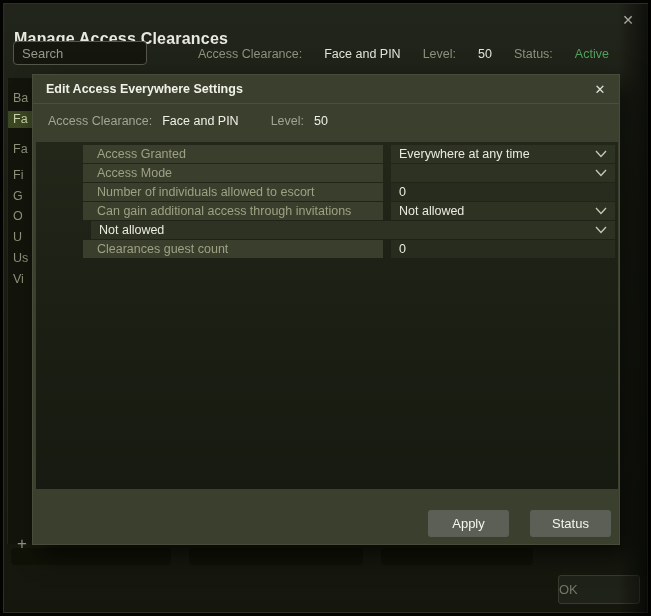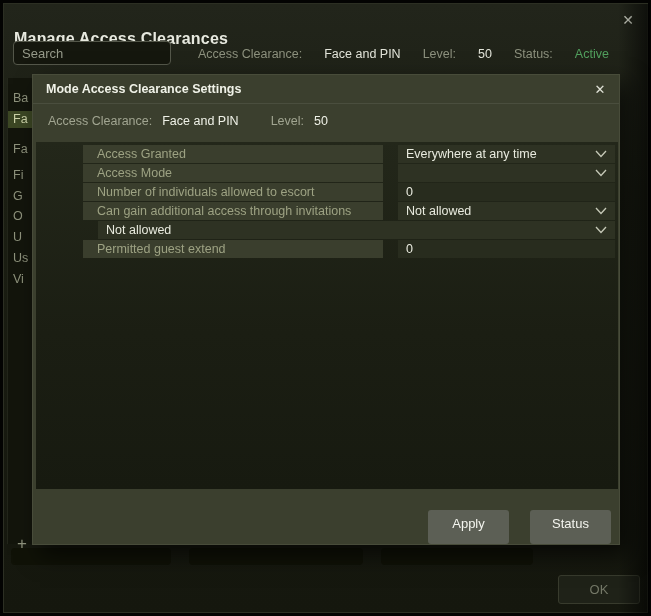--- a/index.html
+++ b/index.html
@@ -7,21 +7,21 @@
               font-family:"Liberation Sans", sans-serif; }
   .abs { position:absolute; }
 
   
   #window { position:absolute; left:3px; top:3px; width:645px; height:610px;
             background:linear-gradient(180deg,#22251b 0%, #1b1e13 30%, #15170e 100%);
             border:1px solid #2c2f23; }
   .win-title { left:10px; top:10px; font-size:16px; font-weight:bold; color:#e7e9df; letter-spacing:.2px;margin-top:16px; }
   .win-close { left:613px; top:6px; width:22px; height:20px; color:#cdd0c3; font-size:14px;
                text-align:center; line-height:20px; cursor:default; }
-  .search-box { left:9px; top:37px; width:158px; height:24px; background:#15170e;
+  .search-box { left:9px; top:37px; width:134px; height:24px; background:#15170e;
                 border:1px solid #54574a; border-radius:4px; color:#d9dbd0;
                 font-size:13px; padding:0 8px; outline:none; }
   .search-box::placeholder { color:#969a8a; }
   .info-row { left:194px; top:43px; display:flex; align-items:center; font-size:12.5px; white-space:nowrap; }
   .info-label { color:#8d917e; }
   .info-value { color:#e2e4d9; }
   .status-active { color:#52a05e; }
   .sp-s { width:10px; } .sp-m { width:22px; }
 
   
@@ -29,21 +29,21 @@
                border-left:1px solid #23261b; overflow:hidden; }
   .side-item { position:absolute; left:5px; width:40px; height:17px; font-size:12.5px;
                color:#8e927c; line-height:17px; white-space:nowrap; }
   .side-item.selected { left:0; padding-left:5px; width:30px; background:#3c4724; color:#ccd2a8; }
 
   .plus-btn { left:9px; top:531px; width:18px; height:18px; color:#90947f; font-size:17px;
               line-height:18px; text-align:center; }
   .hidden-btn { top:544px; height:17px; background:#101207; border-radius:4px; }
   .ok-btn { left:554px; top:571px; width:82px; height:29px; background:#1f2218;
             border:1px solid #383b2d; border-radius:3px; color:#747867;
-            font-size:13px; text-align:center; line-height:27px; }
+            font-size:13px; text-align:left; line-height:27px; }
   .dim-right { left:614px; top:0; width:31px; height:610px;
                background:linear-gradient(to right, rgba(0,0,0,0), rgba(0,0,0,0.6)); pointer-events:none; }
 
   
   #dialog { position:absolute; left:32px; top:74px; width:588px; height:471px;
             background:#3b3f2e; box-shadow:8px 10px 22px rgba(0,0,0,0.65);
             border:1px solid #484c3a; }
   .dlg-title { left:13px; top:7px; font-size:12.5px; font-weight:bold; color:#f0f2e8; }
   .dlg-close { left:555px; top:4px; width:24px; height:22px; color:#e0e2d7; font-size:13px;
                text-align:center; line-height:22px; }
@@ -51,27 +51,27 @@
   .dlg-sub { left:15px; top:39px; display:flex; align-items:center; font-size:12.5px; white-space:nowrap; }
   .dlg-sub .info-label { color:#a1a591; }
   .dlg-sub .info-value { color:#eff1e7; }
 
   .panel { left:3px; top:67px; width:582px; height:347px;
            background:linear-gradient(180deg,#23271a 0%, #1b1e13 55%, #171a10 100%); }
   .grid { position:absolute; left:9px; top:3px; width:570px; }
   .row { display:flex; height:18px; margin-bottom:1px;padding-left:38px; }
   .cell-label { width:300px; background:#3a3e2d; color:#9da283; font-size:12.5px;
                 line-height:18px; padding-left:14px; overflow:hidden; white-space:nowrap; }
-  .cell-value { flex:1; margin-left:15px; position:relative; color:#e9ebdf; font-size:12.5px;
+  .cell-value { flex:1; margin-left:8px; position:relative; color:#e9ebdf; font-size:12.5px;
                 line-height:18px; padding-left:8px; white-space:nowrap; }
   .cell-dropdown { background:#2e3223; }
   .cell-input { background:#282c1e; }
   .chev { position:absolute; right:8px; top:5px; }
 
-  .dlg-btn { top:435px; width:81px; height:34px; background:#5c5f55; border:none; border-radius:3px;
+  .dlg-btn { top:435px; width:81px; height:27px; background:#5c5f55; border:none; border-radius:3px;
              color:#f4f5ef; font-size:13px; text-align:center; line-height:27px;
              font-family:"Liberation Sans", sans-serif; }
   #apply-btn { left:395px; }
   #cancel-btn { left:497px; }
 </style>
 </head>
 <body>
 
 <div id="window">
   <div class="abs win-title">Manage Access Clearances</div>
@@ -108,21 +108,21 @@
   <div class="abs plus-btn">+</div>
   <div class="abs hidden-btn" style="left:7px;  width:160px;"></div>
   <div class="abs hidden-btn" style="left:185px;width:174px;"></div>
   <div class="abs hidden-btn" style="left:377px;width:152px;"></div>
 
   <div class="abs ok-btn">OK</div>
   <div class="abs dim-right"></div>
 </div>
 
 <div id="dialog">
-  <div class="abs dlg-title">Mode Access Clearance Settings</div>
+  <div class="abs dlg-title">Edit Access Everywhere Settings</div>
   <div class="abs dlg-close">✕</div>
   <div class="abs dlg-sep"></div>
 
   <div class="abs dlg-sub">
     <span class="info-label">Access Clearance:</span>
     <span class="sp-s"></span>
     <span class="info-value">Face and PIN</span>
     <span class="sp-m"></span>
       <span class="sp-s"></span>
     <span class="info-label">Level:</span>
@@ -170,21 +170,21 @@
       <div class="row">
         <div class="cell-value cell-dropdown">
           <span>Not allowed</span>
           <svg class="chev" width="12" height="8" viewBox="0 0 12 8">
               <polyline points="1,1 6,6.5 11,1" fill="none" stroke="#c6c9b8" stroke-width="1.3"></polyline>
             </svg>
         </div>
       </div>
 
       <div class="row">
-        <div class="cell-label">Permitted guest extend</div>
+        <div class="cell-label">Clearances guest count</div>
         <div class="cell-value cell-input">0</div>
       </div>
 
     </div>
   </div>
 
   <div class="abs dlg-btn" id="apply-btn">Apply</div>
   <div class="abs dlg-btn" id="cancel-btn">Status</div>
 </div>
 

